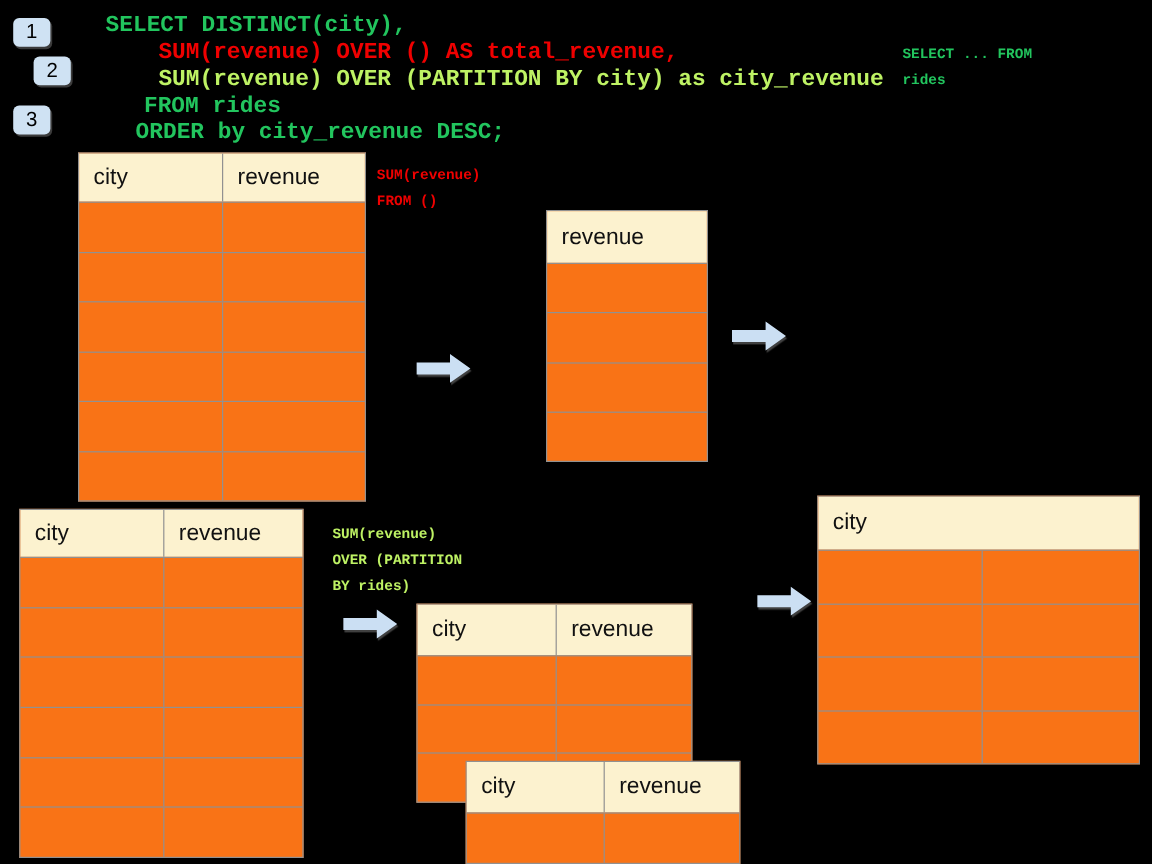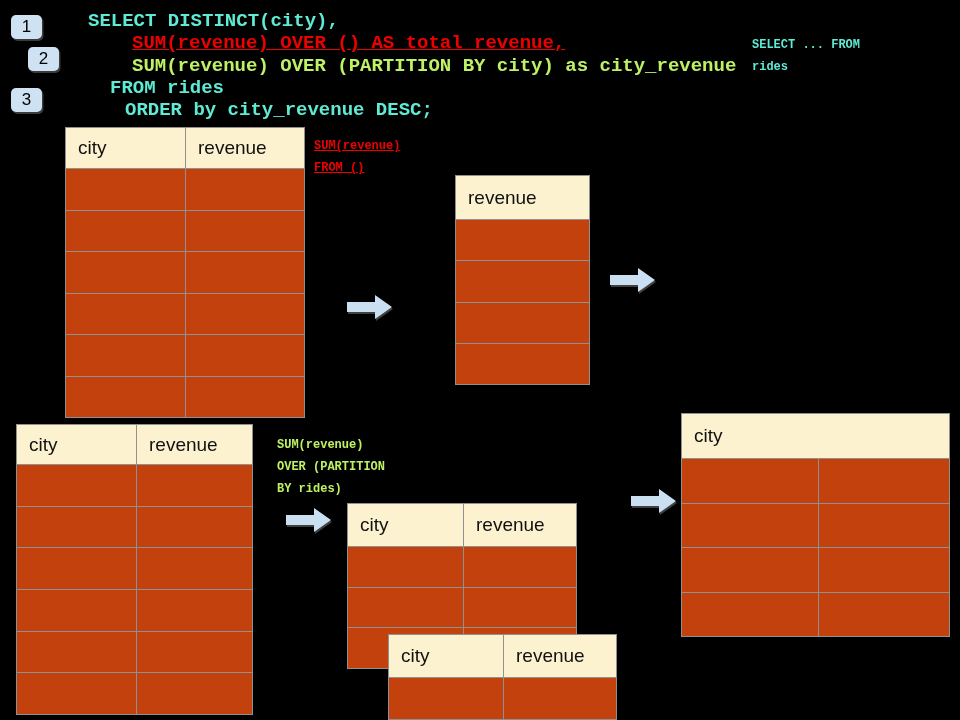--- a/index.html
+++ b/index.html
@@ -8,32 +8,32 @@
     overflow:hidden;font-family:"Liberation Sans",sans-serif;
   }
   
   .code{
     position:absolute;white-space:pre;
     font-family:"Liberation Mono","DejaVu Sans Mono",monospace;
     font-weight:bold;font-size:19px;line-height:22px;
   }
   .code.small{font-size:12px;line-height:22px;}
   .code.ann{font-size:12px;line-height:22px;}
-  .purple{color:#5eead4;}
-  .red{color:#EF0000;text-decoration:underline;}
+  .purple{color:#22c55e;}
+  .red{color:#EF0000;}
   .green{color:#bef264;}
   
   .badge{
     position:absolute;width:31px;height:24px;border-radius:5px;
     background:#CFE2F3;color:#000;font-size:17px;
     display:flex;align-items:center;justify-content:center;
     box-shadow:1.5px 2px 0 rgba(90,90,90,.65);
   }
   
-  .tbl{position:absolute;border:1px solid #919191;background:#c2410c;box-sizing:border-box;}
+  .tbl{position:absolute;border:1px solid #919191;background:#f97316;box-sizing:border-box;}
   .trow{display:flex;height:var(--rh);border-top:1px solid #919191;box-sizing:border-box;}
   .trow.head{height:var(--hh);border-top:none;background:#FCF2CF;}
   .tcell{width:var(--c2);box-sizing:border-box;border-left:1px solid #919191;}
   .tcell:first-child{width:var(--c1);border-left:none;}
   .trow.head .tcell{
     display:flex;align-items:center;padding-left:12px;
     color:#111;font-size:19px;font-family:"Liberation Sans",sans-serif;
   }
   #tbl-source-top   {left:65px;  top:127px; --c1:119px; --c2:119px; --hh:40px; --rh:41.5px;}
   #tbl-total        {left:455px; top:175px; --c1:133px; --c2:0;     --hh:43px; --rh:41.3px;}
@@ -50,22 +50,22 @@
 
 <div class="canvas">
 
   <div class="badge" style="left:11px;top:15px">1</div>
   <div class="badge" style="left:28px;top:47px">2</div>
   <div class="badge" style="left:11px;top:88px">3</div>
 
   <div class="code purple" style="left:88px;top:10px">SELECT DISTINCT(city),</div>
   <div class="code red" style="left:132px;top:32px">SUM(revenue) OVER () AS total_revenue,</div>
   <div class="code green" style="left:132px;top:55px">SUM(revenue) OVER (PARTITION BY city) as city_revenue</div>
-  <div class="code purple" style="left:110px;top:77px">FROM rides</div>
-  <div class="code purple" style="left:125px;top:99px">ORDER by city_revenue DESC;</div>
+  <div class="code purple" style="left:120px;top:77px">FROM rides</div>
+  <div class="code purple" style="left:113px;top:99px">ORDER by city_revenue DESC;</div>
 
   <div class="code small purple" style="left:752px;top:34px">SELECT ... FROM</div>
   <div class="code small purple" style="left:752px;top:56px">rides</div>
 
   <div class="code ann red" style="left:314px;top:135px">SUM(revenue)</div>
   <div class="code ann red" style="left:314px;top:157px">FROM ()</div>
 
   <div class="code ann green" style="left:277px;top:434px">SUM(revenue)</div>
   <div class="code ann green" style="left:277px;top:456px">OVER (PARTITION</div>
   <div class="code ann green" style="left:277px;top:478px">BY rides)</div>

